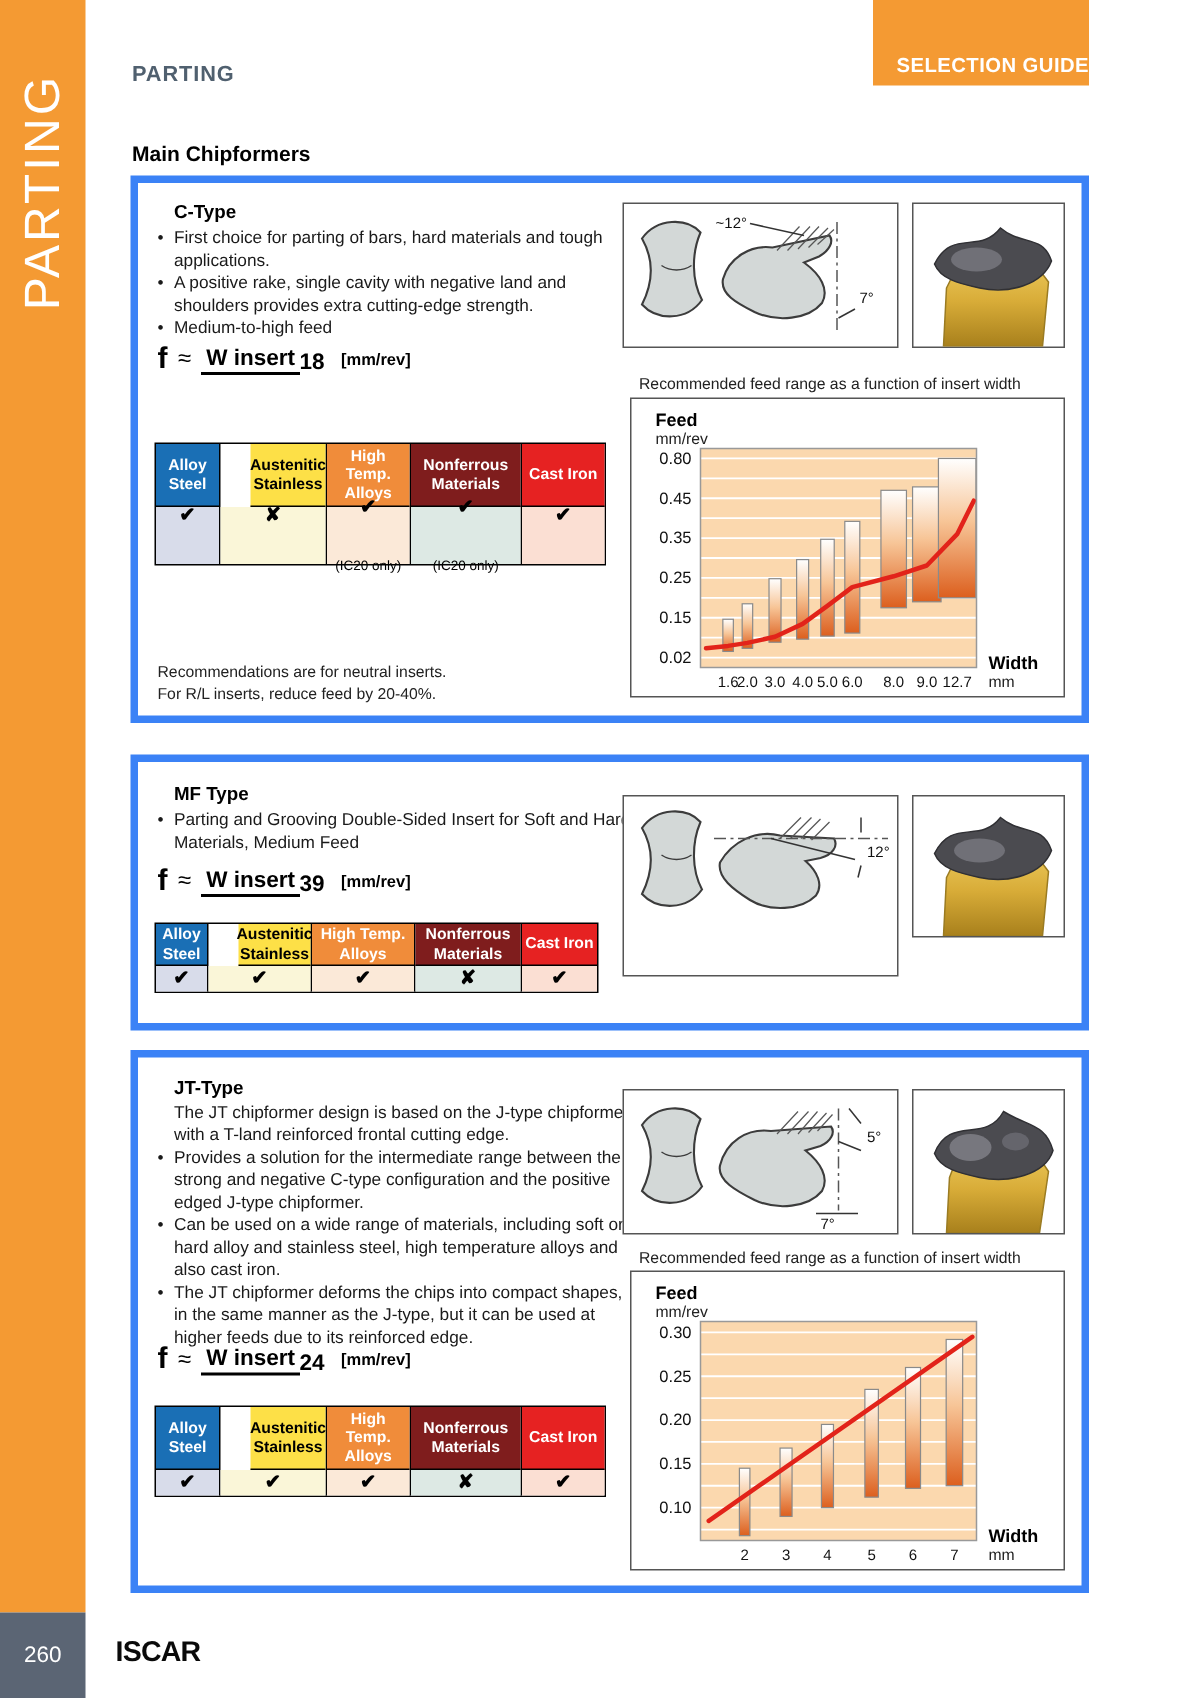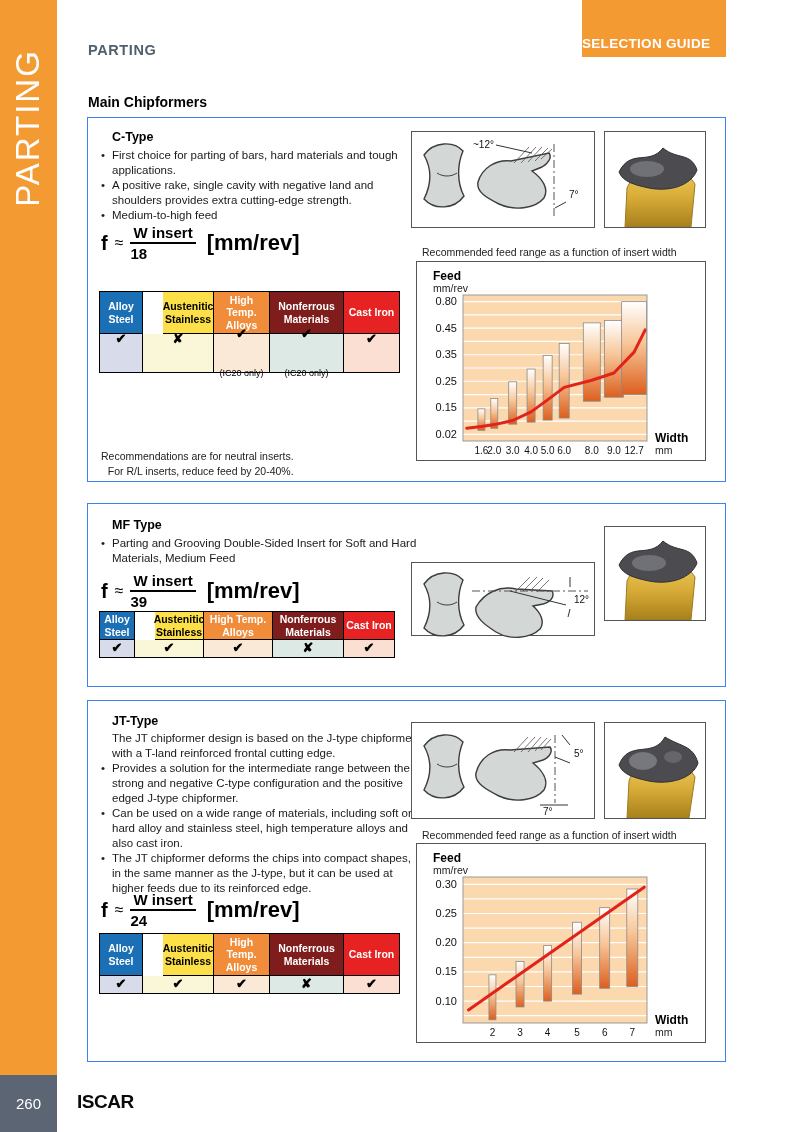--- a/index.html
+++ b/index.html
@@ -6,45 +6,45 @@
   .page{position:relative;width:800px;height:1132px;background:#fff;overflow:hidden;
         font-family:"Liberation Sans", sans-serif;color:#111;}
   
   .sidebar{position:absolute;left:0;top:0;width:57px;height:1075px;background:#f49a33;}
   .sidebar-label{position:absolute;top:110px;left:-77px;width:210px;height:36px;
         transform:rotate(-90deg);text-align:center;color:#fff;font-size:33px;
         letter-spacing:2px;line-height:36px;}
   .header-title{position:absolute;left:88px;top:42px;font-size:14.5px;font-weight:bold;
         color:#50606f;letter-spacing:.6px;}
   .selection-guide{position:absolute;left:582px;top:0;width:144px;height:57px;background:#f49a33;
-        display:flex;align-items:flex-end;justify-content:flex-start;padding-bottom:6px;box-sizing:border-box;}
+        display:flex;align-items:flex-end;justify-content:flex-end;padding-bottom:6px;box-sizing:border-box;}
   .selection-guide span{color:#fff;font-weight:bold;font-size:13.5px;letter-spacing:.3px;}
   .main-heading{position:absolute;left:88px;top:94px;font-size:14px;font-weight:bold;color:#000;}
   .page-box{position:absolute;left:0;top:1075px;width:57px;height:57px;background:#5b6574;
         display:flex;align-items:center;justify-content:center;color:#fff;font-size:15px;}
   .brand{position:absolute;left:77px;top:1091px;font-size:19px;font-weight:bold;color:#0a0a0a;letter-spacing:-.5px;}
   
-  .section{position:absolute;left:87px;width:639px;border:1px solid #3b82f6;background:#fff;box-sizing:border-box;}
+  .section{position:absolute;left:87px;width:639px;border:5px solid #3b82f6;background:#fff;box-sizing:border-box;}
   #sec-c{top:117px;height:365px;}
   #sec-mf{top:503px;height:184px;}
   #sec-jt{top:700px;height:362px;}
   .sec-title{position:absolute;left:24px;font-size:12.5px;font-weight:bold;color:#000;}
   .txt{position:absolute;left:13px;width:320px;font-size:11.5px;line-height:15px;color:#1a1a1a;}
   .txt .intro{margin-left:11px;}
   .txt .b{display:flex;}
   .txt .dot{width:11px;flex:none;}
   .txt .b span:last-child{flex:1;}
   
   .formula{position:absolute;left:13px;display:flex;align-items:center;gap:7px;color:#000;}
   .f-sym{font-size:20px;font-weight:bold;}
   .f-approx{font-size:16px;}
-  .f-frac{display:inline-flex;flex-direction:column;align-items:flex-start;font-size:15px;font-weight:bold;}
+  .f-frac{display:inline-flex;flex-direction:row;align-items:flex-end;font-size:15px;font-weight:bold;}
   .f-num{border-bottom:2px solid #000;padding:0 3px 1px;}
   .f-den{padding-top:1px;}
-  .f-unit{font-size:22px;font-weight:bold;margin-left:4px;}
+  .f-unit{font-size:11px;font-weight:bold;margin-left:4px;}
   
   .mat-table{position:absolute;left:11px;display:flex;border:1px solid #000;}
   .mat-col{border-right:1px solid #000;}
   .mat-col:last-child{border-right:none;}
   .mat-head{display:flex;align-items:center;justify-content:center;text-align:center;
         font-size:10.5px;font-weight:bold;line-height:1.15;color:#fff;border-bottom:1px solid #000;box-sizing:border-box;padding:1px;}
   .mat-body{display:flex;flex-direction:column;align-items:center;justify-content:center;box-sizing:border-box;}
   .mark{font-size:13px;font-weight:bold;line-height:1.1;color:#000;}
   .ic-note{font-size:9px;color:#000;line-height:1.2;margin-top:27px;}
   .h1{background:#1a6fb5;} .h2{background:#fde047;color:#000;margin-left:20px;} .h3{background:#f08c3a;}
@@ -146,21 +146,21 @@
           </div>
       </div>
       <div class="mat-col c5">
         <div class="mat-head h5">Cast Iron</div>
         <div class="mat-body t5">
             <span class="mark">✔</span>
             <span class="ic-note"></span>
           </div>
       </div>
     </div>
-    <div class="sec-note" style="top:331px;text-align:right;">
+    <div class="sec-note" style="top:319px;">
       <div>Recommendations are for neutral inserts.</div>
       <div>For R/L inserts, reduce feed by 20-40%.</div>
     </div>
 
     <div class="fig" style="left:323px;top:13px;width:184px;height:97px;">
       <svg width="182" height="95" viewBox="0 0 182 95">
         <path d="M12,23 C22,9 42,9 51,19 C45,33 45,51 52,64 C42,78 22,78 12,67 C20,51 20,37 12,23 Z" fill="#d3d8d7" stroke="#3c3c3c" stroke-width="1.4"></path>
         <path d="M25,41 C31,45 39,45 45,41" fill="none" stroke="#3c3c3c" stroke-width="1"></path>
         <path d="M66,50 C70,36 84,27 99,29 L137,21 C140,25 137,31 130,35 L120,39 C131,47 137,57 132,66 C123,77 102,79 87,72 C75,66 64,60 66,50 Z" fill="#d3d8d7" stroke="#3c3c3c" stroke-width="1.4"></path>
         <g stroke="#555" stroke-width="0.8">
@@ -280,21 +280,21 @@
             <span class="mark">✘</span>
           </div>
       </div>
       <div class="mat-col c5">
         <div class="mat-head h5">Cast Iron</div>
         <div class="mat-body t5">
             <span class="mark">✔</span>
           </div>
       </div>
     </div>
-    <div class="fig" style="left:323px;top:22px;width:184px;height:74px;margin-top:36px;">
+    <div class="fig" style="left:323px;top:22px;width:184px;height:121px;">
       <svg width="182" height="93" viewBox="0 0 182 93">
         <path d="M12,21 C22,7 42,7 51,17 C45,31 45,49 52,62 C42,76 22,76 12,65 C20,49 20,35 12,21 Z" fill="#d3d8d7" stroke="#3c3c3c" stroke-width="1.4"></path>
         <path d="M25,39 C31,43 39,43 45,39" fill="none" stroke="#3c3c3c" stroke-width="1"></path>
         <path d="M64,44 C72,30 88,22 104,26 L140,28 C143,33 139,39 131,41 L121,43 C129,50 133,59 128,66 C118,76 97,77 84,69 C73,62 62,54 64,44 Z" fill="#d3d8d7" stroke="#3c3c3c" stroke-width="1.4"></path>
         <g stroke="#555" stroke-width="0.8">
           <line x1="104" y1="28" x2="118" y2="14"></line>
             <line x1="111" y1="28" x2="125" y2="14"></line>
           <line x1="118" y1="28" x2="131" y2="15"></line>
             <line x1="125" y1="29" x2="137" y2="17"></line>
         </g>

